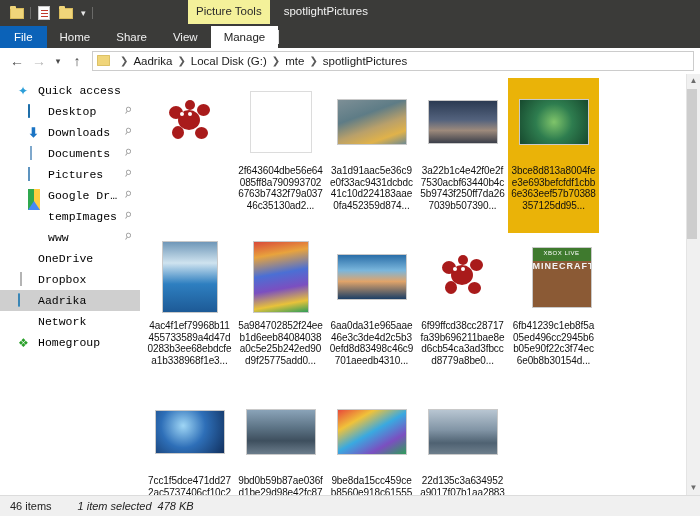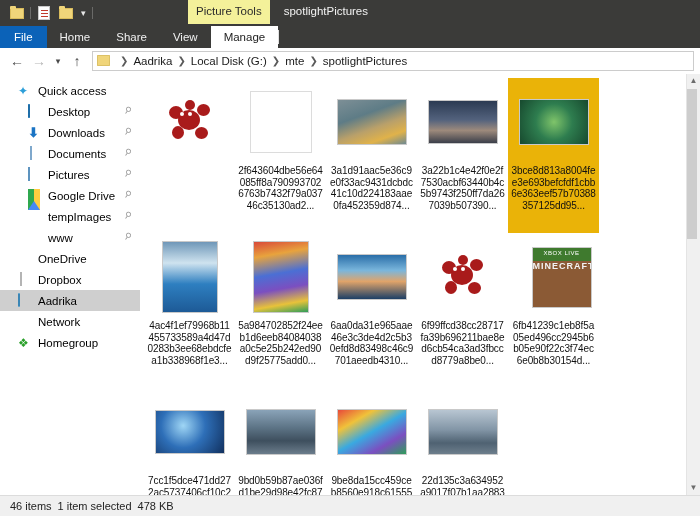--- a/index.html
+++ b/index.html
@@ -95,21 +95,21 @@
   .sidebar {
     width: 140px; flex: 0 0 140px; background: #ffffff; padding-top: 6px;
     font-size: 11.5px; overflow: hidden;
   }
   .nav-item {
     height: 21px; display: flex; align-items: center; padding-left: 18px; gap: 6px;
     position: relative; white-space: nowrap;
   }
   .nav-item.indent { padding-left: 28px; }
   .nav-item.sel { background: #cfcfcf; }
-  .nav-label { flex: 1; overflow: hidden; text-overflow: ellipsis; }
+  .nav-label { flex: 1; overflow: hidden; text-overflow: ellipsis; font-family: Liberation Mono, monospace; }
   .pin {
     width: 10px; margin-right: 6px; color: #9a9a9a; font-size: 9px;
     transform: rotate(35deg); line-height: 1;
   }
   .ni { width: 14px; height: 14px; position: relative; flex: 0 0 14px; }
   .ic-star { color:#2d9fd9; font-size:12px; line-height:14px; }
   .ic-desktop { width:13px; height:10px; background:#2f8fd4; border:1px solid #1f6ea8; border-radius:1px; margin-top:2px;}
   .ic-down { color:#1b74c4; font-size:13px; line-height:14px; font-weight:bold;}
   .ic-doc { width:10px;height:13px;background:#f2f6fb;border:1px solid #7fa8cc;margin:1px 0 0 2px;}
   .ic-pic { width:13px;height:10px;background:#d8e8f5;border:1px solid #5d93bf;margin-top:2px;}
@@ -161,23 +161,23 @@
     align-items:center; border-left:1px solid #e4e4e4;
   }
   .sc-arrow { font-size: 8px; color: #6b6b6b; height: 14px; line-height:14px; }
   .sc-thumb { width: 10px; background: #cdcdcd; margin: 1px 0; }
   .sc-track { flex:1; width:100%; }
 
   
   .statusbar {
     height: 21px; flex: 0 0 21px; background: #f0f0f0; border-top: 1px solid #dcdcdc;
     display: flex; align-items: center; padding-left: 10px; font-size: 11px; color: #222;
-    gap: 6px;
-  }
-  .st-sel { display:flex; gap:6px; }
+    gap: 26px;
+  }
+  .st-sel { display:flex; gap:6px;font-style:italic; }
 </style>
 </head>
 <body>
 
 <div class="window">
 
   <div class="titlebar">
     <div class="qat">
       <span class="qat-ico">
           <span class="folder-glyph"></span>

